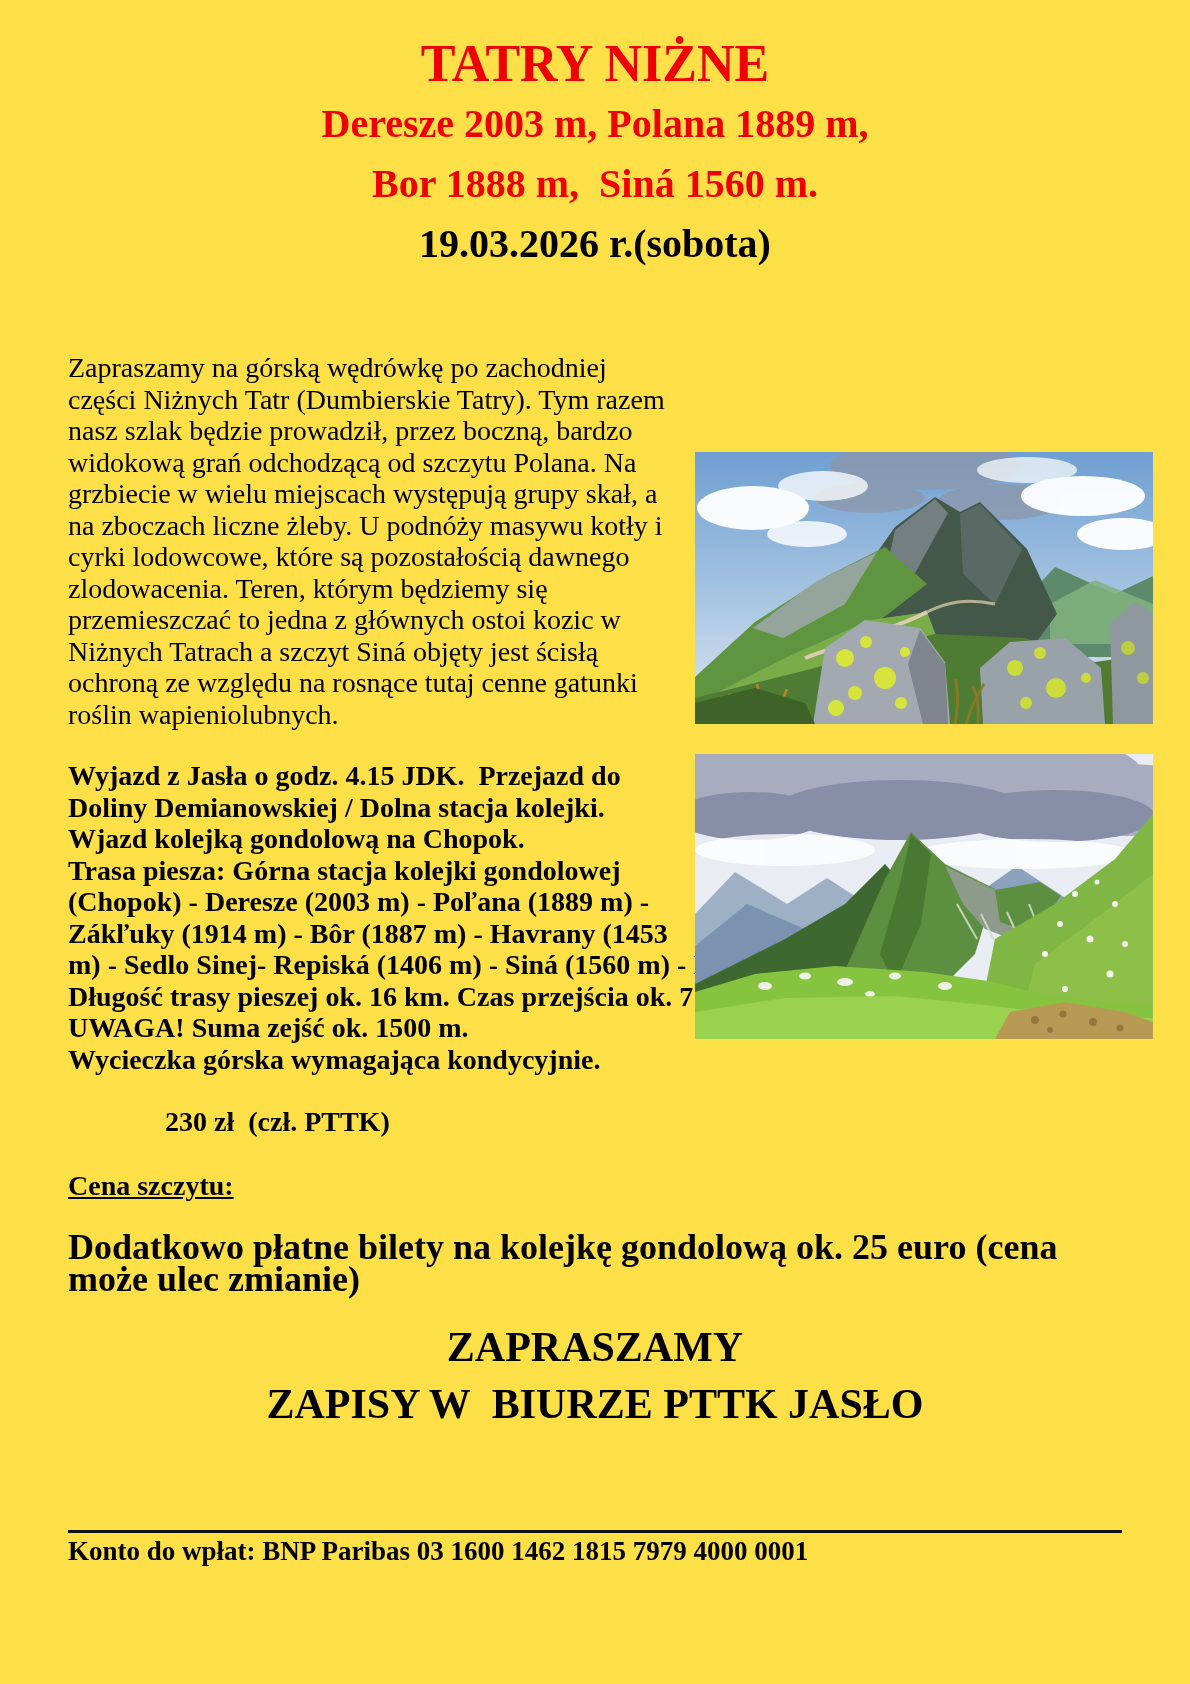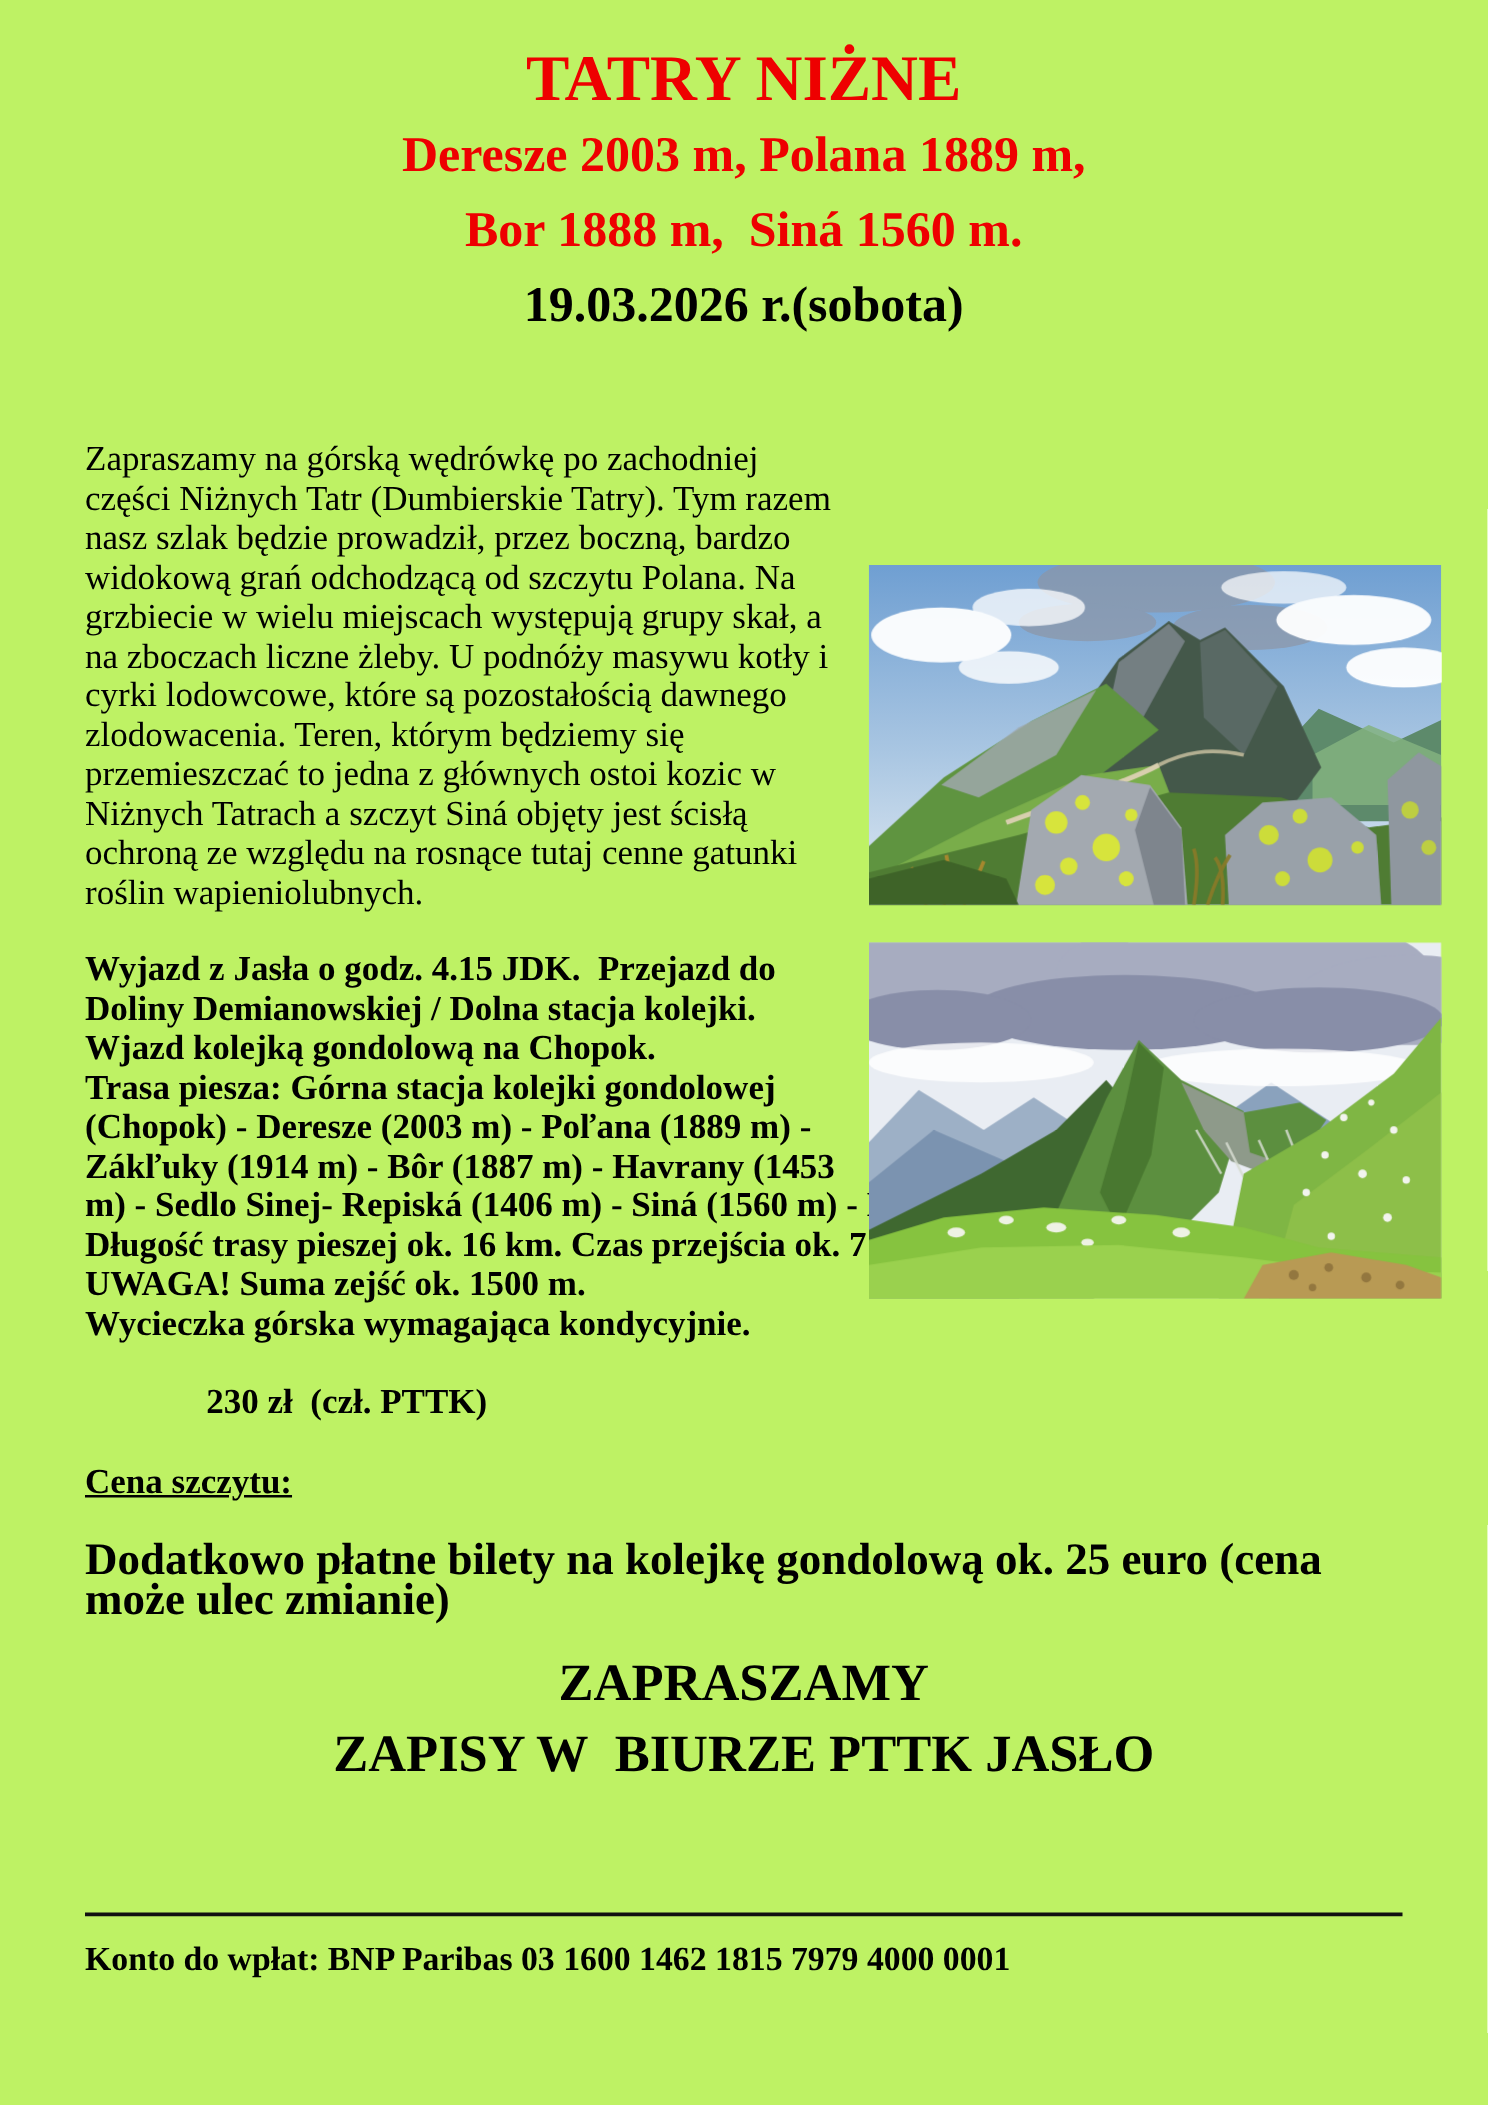--- a/index.html
+++ b/index.html
@@ -1,20 +1,20 @@
 <!DOCTYPE html>
 <html lang="pl" style="--accent: #ee0000;"><head>
 <meta charset="utf-8">
 <style>
   html,body{margin:0;padding:0;background:#ffffff;}
   .page{
     position:relative;
     width:1190px;height:1684px;
     margin:0 auto;
-    background:#bef264;
+    background:#fde047;
     font-family:"Liberation Serif","DejaVu Serif",serif;
     color:#000;
     box-sizing:border-box;
     padding:34px 68px 0 68px;
     overflow:hidden;
   }
   
   .title-block{text-align:center;font-weight:bold;}
   .title-line{font-size:40px;line-height:60px;color:var(--accent,#ee0000);}
   .title-line.first{font-size:52px;}
@@ -41,21 +41,21 @@
   .includes{margin-top:32px;font-size:28px;line-height:31.5px;font-weight:bold;}
   .includes .underlined{text-decoration:underline;}
   .extra-fee{margin-top:31px;font-size:36px;line-height:31.5px;font-weight:bold;}
   .signup{margin-top:24px;text-align:center;font-size:42px;line-height:57px;font-weight:bold;}
   
   .photos{position:absolute;top:100px;left:627px;width:458px;}
   .photo{width:458px;display:block;}
   .photo svg{display:block;}
   .photo.second{margin-top:30px;}
   
-  .footer{margin-top:97px;border-top:3px solid #111;padding-top:19px;
+  .footer{margin-top:97px;border-top:3px solid #111;padding-top:3px;
     font-size:27px;line-height:31px;font-weight:bold;}
 </style>
 </head>
 <body>
 
 <div class="page">
 
   <div class="title-block">
     <div class="title-line first">TATRY NIŻNE</div>
     <div class="title-line">Deresze 2003 m, Polana 1889 m,</div>

